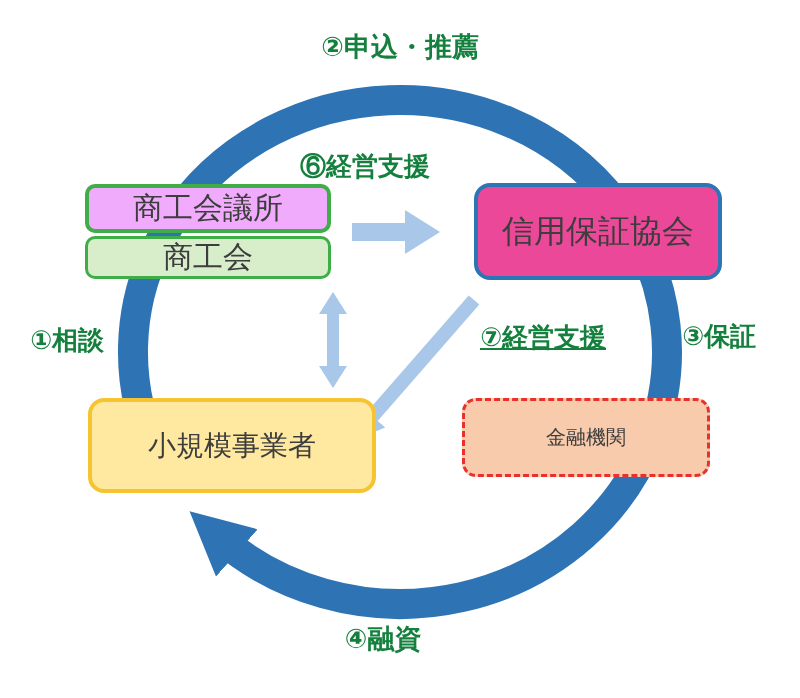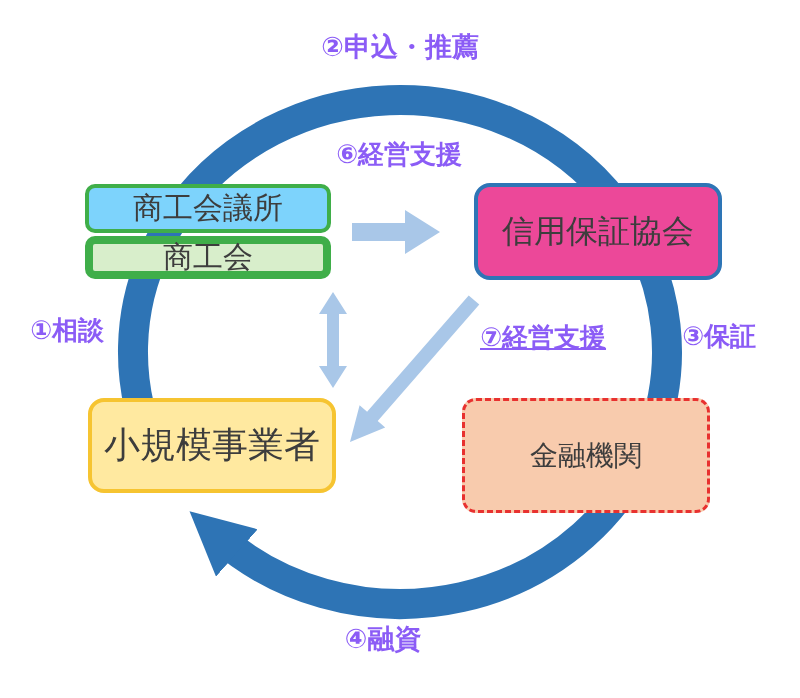--- a/index.html
+++ b/index.html
@@ -11,38 +11,38 @@
   svg.layer{position:absolute;left:0;top:0;}
 
   .node{
     position:absolute;display:flex;align-items:center;justify-content:center;
     box-sizing:border-box;color:#3d3d3d;
   }
   .node span{white-space:nowrap;}
   .node-green1{left:85px;top:184px;width:246px;height:49px;
     background:#d8eecb;border:4px solid #3fae49;border-radius:10px;font-size:30px;}
   .node-green2{left:85px;top:236px;width:246px;height:43px;
-    background:#d8eecb;border:8px solid #1d4ed8;border-radius:10px;font-size:30px;}
+    background:#d8eecb;border:3px solid #1d4ed8;border-radius:10px;font-size:30px;}
   .node-blue{left:462px;top:183px;width:248px;height:97px;
     background:#cfe2f3;border:4px solid #2e75b6;border-radius:16px;font-size:32px;}
-  .node-yellow{left:88px;top:398px;width:248px;height:95px;
-    background:#ffe9a0;border:4px solid #f6c431;border-radius:16px;font-size:36px;}
-  .node-orange{left:462px;top:398px;width:248px;height:115px;
-    background:#f8cbad;border:3px dashed #e8312f;border-radius:14px;font-size:28px;}
+  .node-yellow{left:88px;top:398px;width:288px;height:95px;
+    background:#ffe9a0;border:4px solid #f6c431;border-radius:16px;font-size:28px;}
+  .node-orange{left:462px;top:398px;width:248px;height:79px;
+    background:#f8cbad;border:3px dashed #e8312f;border-radius:14px;font-size:20px;}
 
   .flabel{
-    position:absolute;color:#8b5cf6;font-weight:bold;font-size:26px;
+    position:absolute;color:#15803d;font-weight:bold;font-size:26px;
     white-space:nowrap;line-height:33px;
   }
   .flabel-step2{left:250px;top:31px;width:300px;text-align:center;font-size:27px;}
-  .flabel-step1{left:30px;top:314px;}
+  .flabel-step1{left:30px;top:324px;}
   .flabel-step3{left:682px;top:320px;}
   .flabel-step4{left:283px;top:623px;width:200px;text-align:center;font-size:27px;}
   .flabel-step5{left:158px;top:317px;width:185px;text-align:center;line-height:34px;}
-  .flabel-step6{left:300px;top:138px;width:198px;text-align:center;line-height:32px;}
+  .flabel-step6{left:300px;top:151px;width:198px;line-height:32px;font-family:Liberation Serif, serif;}
   .flabel-step7{left:480px;top:321px;text-decoration:underline;}
   .flabel .line{display:block;}
 </style>
 </head>
 <body>
 
 <div class="stage">
 
   <svg class="layer" width="800" height="698" viewBox="0 0 800 698">
     <defs>
@@ -53,21 +53,21 @@
 
     <path d="M 158 458.5 A 267 252 0 1 1 217.9 536.3" fill="none" stroke="#2e74b5" stroke-width="30" marker-end="url(#ringhead)"></path>
 
     <polygon points="352,223 405,223 405,210 440,232 405,254 405,241 352,241" fill="#a9c7e8"></polygon>
 
     <polygon points="333,292 347,314 339,314 339,366 347,366 333,388 319,366 327,366 327,314 319,314" fill="#a9c7e8"></polygon>
 
     <polygon points="468.7,295.4 479.3,304.6 377.7,421 385.2,427.6 350,442 359.6,405.2 367.1,411.8" fill="#a9c7e8"></polygon>
   </svg>
 
-  <div class="node node-green1" style="background-color: #7dd3fc; border-color: rgb(63, 174, 73);">
+  <div class="node node-green1" style="background-color: #f0abfc; border-color: rgb(63, 174, 73);">
     <span>商工会議所</span>
   </div>
 
   <div class="node node-green2" style="background-color: rgb(216, 238, 203); border-color: rgb(63, 174, 73);">
     <span>商工会</span>
   </div>
 
   <div class="node node-blue" style="background-color: #ec4899; border-color: rgb(46, 117, 182); margin-left: 12px;">
     <span>信用保証協会</span>
   </div>

